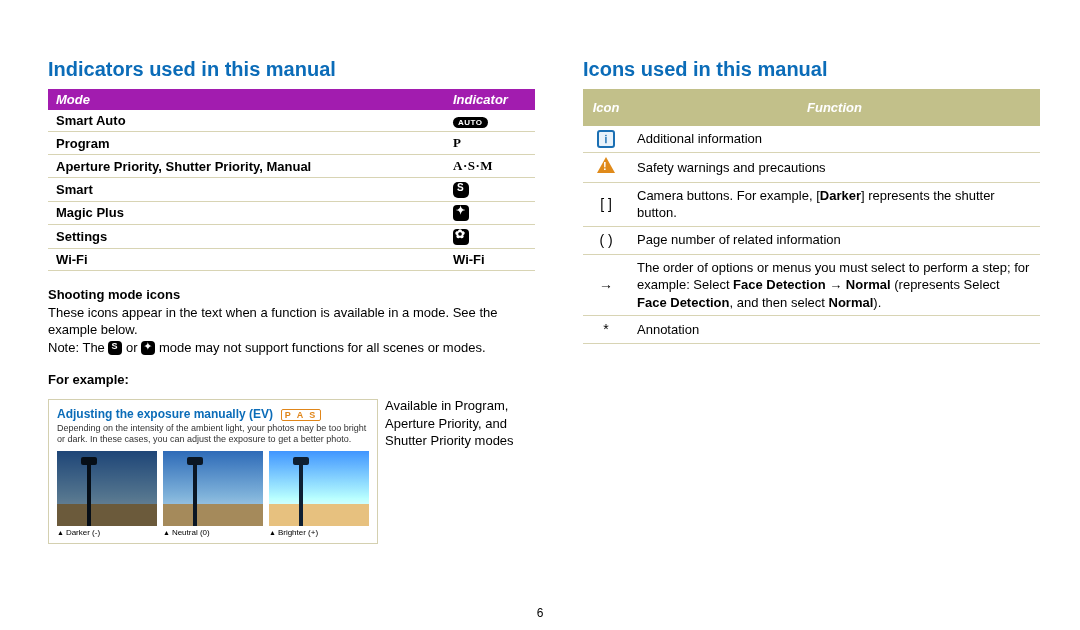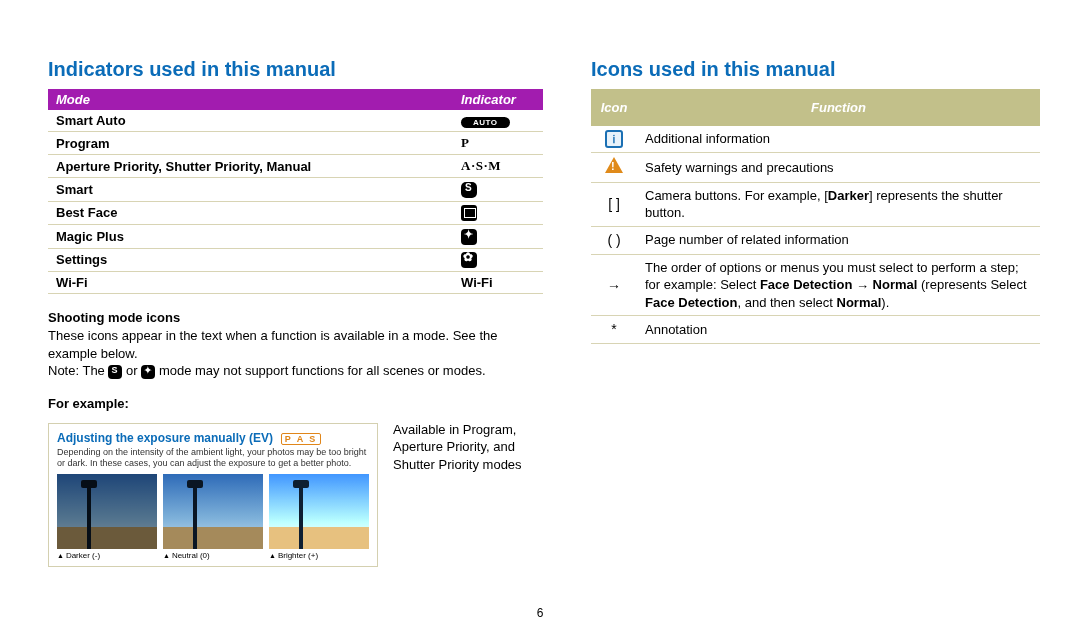--- a/index.html
+++ b/index.html
@@ -41,21 +41,21 @@
     text-align: left;
     width: 90px;
   }
   .mode-label { font-weight: 700; }
   .pill-auto {
     display: inline-block;
     background: #000;
     color: #fff;
     border-radius: 8px;
     font-size: 8px;
-    padding: 1px 12px;
+    padding: 1px 5px;
     font-weight: 700;
     letter-spacing: 0.5px;
   }
   .serif { font-family: Georgia, 'Times New Roman', serif; font-weight:700; letter-spacing:0.5px;}
   .rs { display:inline-block; width:16px; height:16px; vertical-align:middle; }
   .rs-s { background:#000; border-radius:5px; position:relative; }
   .rs-s::after { content:"S"; color:#fff; font-size:10px; font-weight:700; position:absolute; left:4px; top:0px;}
   .rs-face { background:#000; border-radius:3px; position:relative; }
   .rs-face::before { content:""; position:absolute; left:3px; top:3px; width:10px;height:8px;border:1px solid #fff;}
   .rs-gear { background:#000; border-radius:4px; position:relative;}
@@ -78,21 +78,21 @@
   .ex-sub { font-size:9px; color:#333; line-height:1.2; margin-top:2px;}
   .thumbs { display:flex; gap:6px; margin-top:6px;}
   .thumb { width:100px; }
   .thumb .img { width:100px; height:75px; position:relative; overflow:hidden; }
   .sky { position:absolute; inset:0; background:linear-gradient(#2e6bb8,#7fb2da 60%,#cbe0ed); }
   .ground { position:absolute; left:0;right:0;bottom:0;height:22px;background:#a58a5b;}
   .pole { position:absolute; width:4px; background:#0a1624; left:30px; top:6px; bottom:0;}
   .pole::before{content:"";position:absolute;top:0;left:-6px;width:16px;height:8px;background:#0a1624;border-radius:2px;}
   .cap { font-size:8px; margin-top:2px;}
   .cap::before{content:"▲ "; font-size:7px;}
-  .ex-flex { display:flex; gap:15px; align-items:flex-start; margin-top:6px;}
+  .ex-flex { display:flex; gap:7px; align-items:flex-start; margin-top:6px;}
   .ex-note { font-size:13px; line-height:1.35; width:150px; padding-top:4px;}
   
   table.icn { width:100%; border-collapse: collapse;}
   table.icn th { background:#c2c08a; color:#fff; font-style:italic; font-weight:600; text-align:center; padding:11px 8px;}
   table.icn th:first-child{ width:46px;}
   table.icn td { padding:4px 8px; border-bottom:1px solid #d8d4b4; vertical-align:middle; line-height:1.35;}
   table.icn td:first-child{ text-align:center;}
   .icn-box { display:inline-block; width:18px;height:18px; border:2px solid #1a6fb3; border-radius:3px; background:#e8f2fa; color:#1a6fb3; font-weight:700; line-height:15px; font-size:11px; font-family:Georgia,serif;}
   .icn-tri { display:inline-block; width:0;height:0;border-left:9px solid transparent;border-right:9px solid transparent;border-bottom:16px solid #e08a1a; position:relative;}
   .icn-tri::after{content:"!";color:#fff;position:absolute;left:-3px;top:2px;font-weight:700;font-size:11px;}
@@ -121,24 +121,20 @@
             <td class="mode-label">Program</td>
             <td><span class="serif">P</span></td>
           </tr>
           <tr>
             <td class="mode-label">Aperture Priority, Shutter Priority, Manual</td>
             <td><span class="serif">A·S·M</span></td>
           </tr>
           <tr>
             <td class="mode-label">Smart</td>
             <td><span class="rs rs-s"></span></td>
-          </tr>
-          <tr>
-            <td class="mode-label">Best Face</td>
-            <td><span class="rs rs-face"></span></td>
           </tr>
           <tr>
             <td class="mode-label">Magic Plus</td>
             <td><span class="rs rs-plus"></span></td>
           </tr>
           <tr>
             <td class="mode-label">Settings</td>
             <td><span class="rs rs-gear"></span></td>
           </tr>
           <tr>

